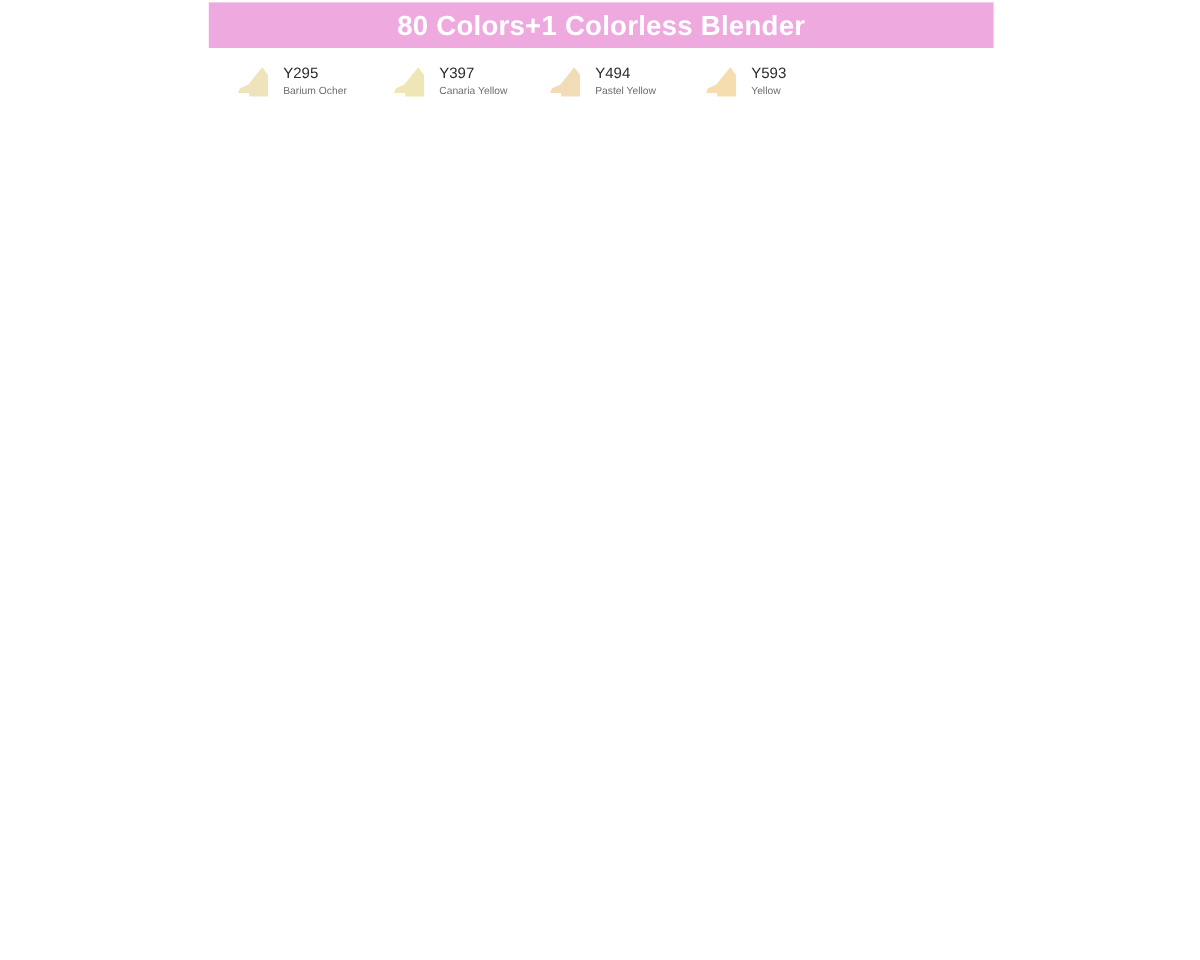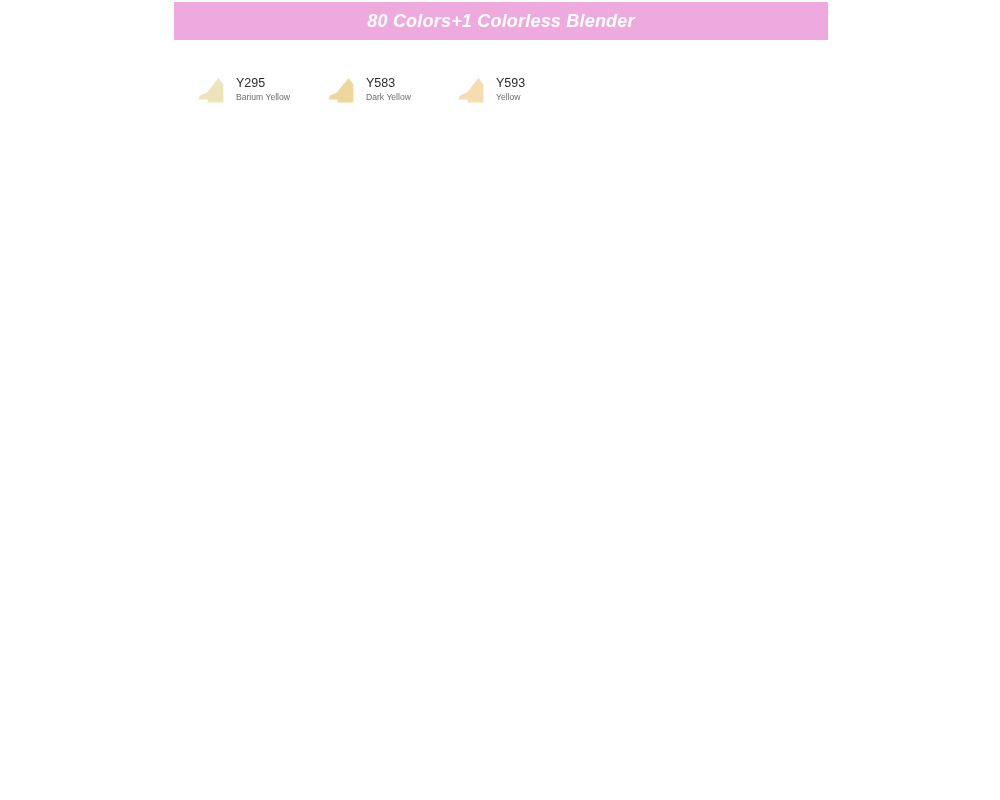--- a/index.html
+++ b/index.html
@@ -28,46 +28,44 @@
     top: 2px;
     width: 654px;
     height: 38px;
     background: #eeaade;
     display: flex;
     align-items: center;
     justify-content: center;
   }
   .banner-title {
     color: #ffffff;
-    font-size: 18px;
+    font-size: 23px;
     font-weight: bold;
     letter-spacing: 0.2px;
     font-family: "Liberation Sans", sans-serif;
     white-space: nowrap;
-    font-style: italic;
   }
   
   .grid {
     position: absolute;
     left: 196px;
     top: 52px;
     width: 660px;
     display: grid;
     grid-template-columns: repeat(5, 130px);
     grid-auto-rows: 44.2px;
     grid-auto-flow: column;
     column-gap: 0px;
     row-gap: 0px;
   }
   .swatch-item {
     display: flex;
     align-items: flex-start;
     height: 44.2px;
     position: relative;
-    margin-top: 22px;
   }
   .chip {
     width: 36px;
     height: 30px;
     flex: 0 0 36px;
     position: relative;
     margin-top: 1px;
   }
   .chip svg {
     display: block;
@@ -106,32 +104,43 @@
 
   <div class="grid" id="swatch-grid">
       <div class="swatch-item">
         <div class="chip">
           <svg viewBox="0 0 36 30">
             <path class="fill" d="M22.5 3.0 L11.0 17.4 L4.0 20.6 L2.4 24.6 L11.6 24.6 L11.6 27.4 L27.4 27.4 L27.4 9.5 Z" fill="#efe3bc"></path>
           </svg>
         </div>
         <div class="labels">
           <div class="code">Y295</div>
-          <div class="cname">Barium Yellow</div>
+          <div class="cname">Barium Ocher</div>
         </div>
       </div>
       <div class="swatch-item">
         <div class="chip">
           <svg viewBox="0 0 36 30">
-            <path class="fill" d="M22.5 3.0 L11.0 17.4 L4.0 20.6 L2.4 24.6 L11.6 24.6 L11.6 27.4 L27.4 27.4 L27.4 9.5 Z" fill="#eed79a"></path>
+            <path class="fill" d="M22.5 3.0 L11.0 17.4 L4.0 20.6 L2.4 24.6 L11.6 24.6 L11.6 27.4 L27.4 27.4 L27.4 9.5 Z" fill="#eee6b4"></path>
           </svg>
         </div>
         <div class="labels">
-          <div class="code">Y583</div>
-          <div class="cname">Dark Yellow</div>
+          <div class="code">Y397</div>
+          <div class="cname">Canaria Yellow</div>
+        </div>
+      </div>
+      <div class="swatch-item">
+        <div class="chip">
+          <svg viewBox="0 0 36 30">
+            <path class="fill" d="M22.5 3.0 L11.0 17.4 L4.0 20.6 L2.4 24.6 L11.6 24.6 L11.6 27.4 L27.4 27.4 L27.4 9.5 Z" fill="#f0ddb8"></path>
+          </svg>
+        </div>
+        <div class="labels">
+          <div class="code">Y494</div>
+          <div class="cname">Pastel Yellow</div>
         </div>
       </div>
       <div class="swatch-item">
         <div class="chip">
           <svg viewBox="0 0 36 30">
             <path class="fill" d="M22.5 3.0 L11.0 17.4 L4.0 20.6 L2.4 24.6 L11.6 24.6 L11.6 27.4 L27.4 27.4 L27.4 9.5 Z" fill="#f5ddb0"></path>
           </svg>
         </div>
         <div class="labels">
           <div class="code">Y593</div>

